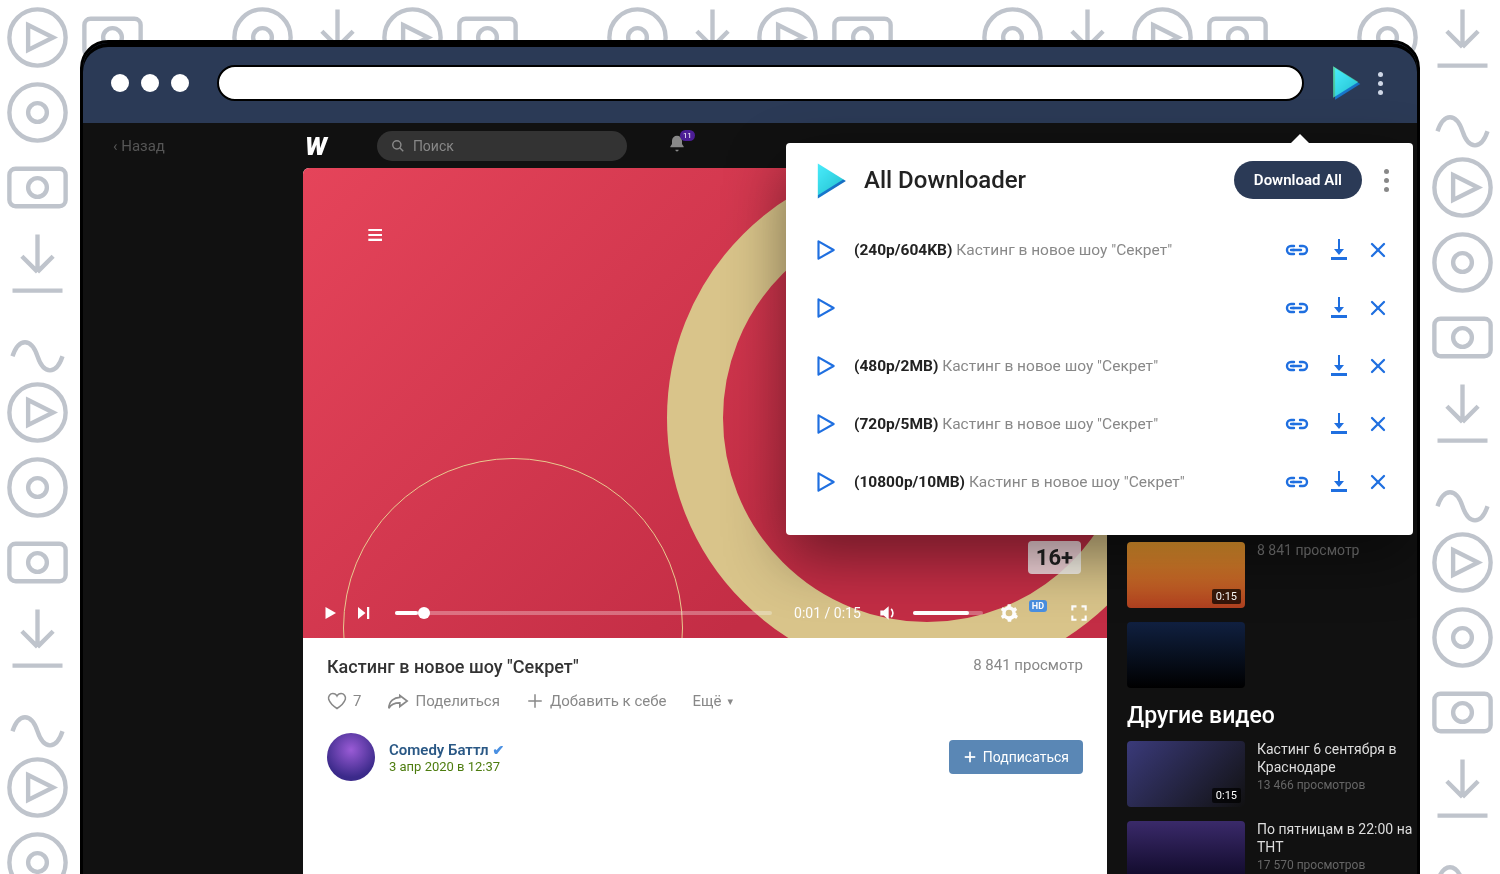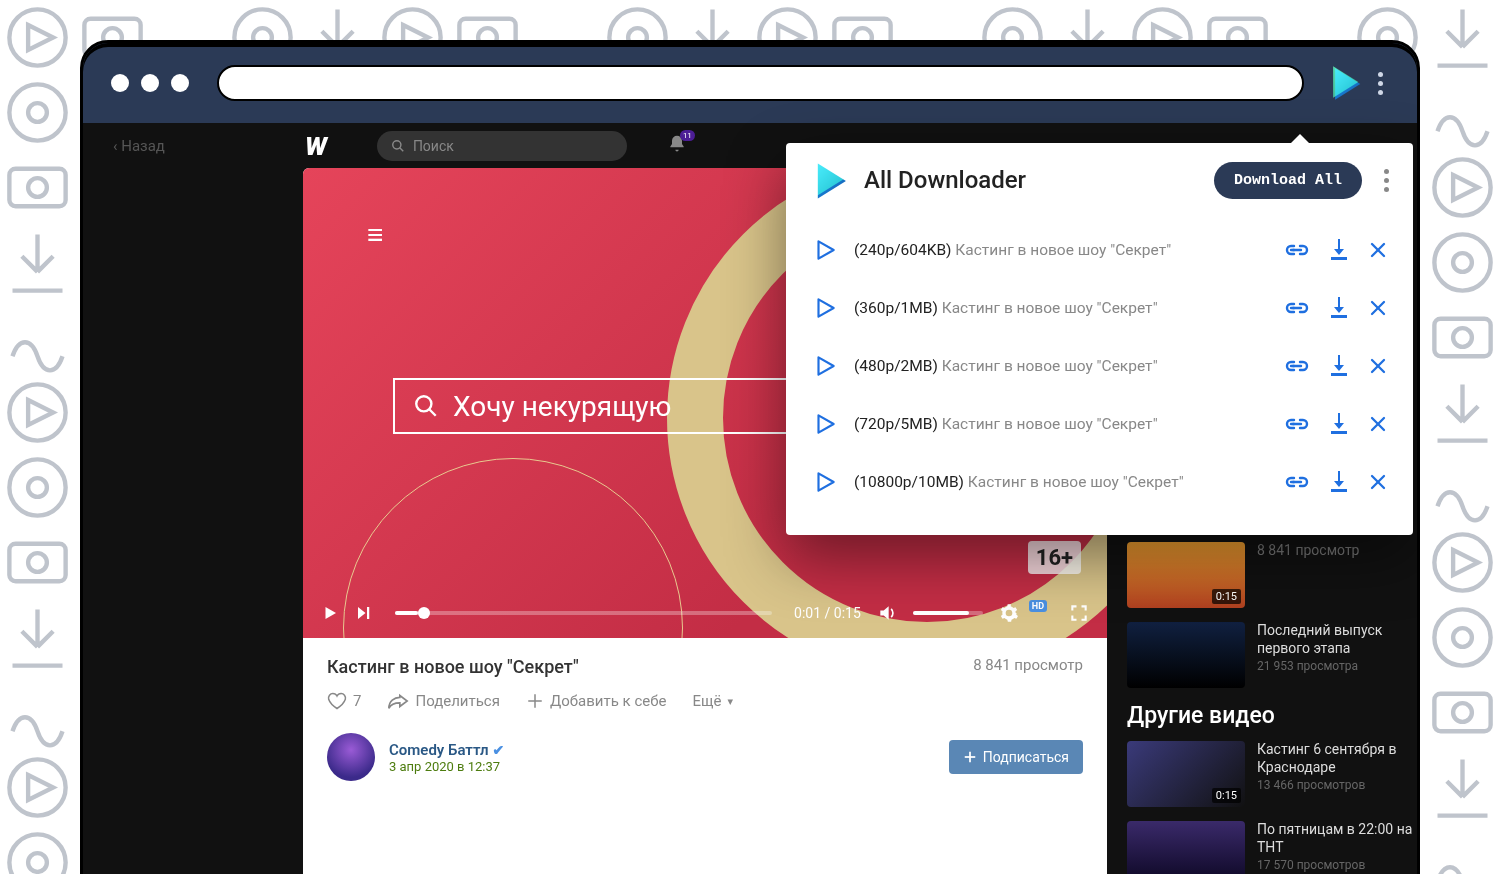--- a/index.html
+++ b/index.html
@@ -74,26 +74,26 @@
   .reco .thumb.r4{background:linear-gradient(#3a2a6a,#0a0520);}
   .reco .dur{position:absolute;right:4px;bottom:4px;background:rgba(0,0,0,.7);color:#fff;font-size:11px;padding:1px 4px;border-radius:2px;}
   .reco .ttl{font-size:14px;line-height:1.25;}
   .reco .sub{font-size:12px;color:#666;margin-top:2px;}
 
   
   .popup{position:absolute;right:4px;top:60px;width:627px;background:#ffffff;border-radius:4px;box-shadow:0 22px 60px rgba(0,0,0,.45);z-index:50;margin-top:40px;}
   .popup:before{content:"";position:absolute;top:-9px;right:102px;width:0;height:0;border-left:11px solid transparent;border-right:11px solid transparent;border-bottom:11px solid #fff;}
   .pop-head{display:flex;align-items:center;padding:18px 18px 18px 24px;gap:16px;}
   .pop-head h1{font-size:24px;font-weight:500;color:#222;}
-  .dl-all{margin-left:auto;background:#2b3a56;color:#fff;border:none;padding:10px 20px;border-radius:22px;font-size:15px;font-weight:600;font-family:Liberation Mono, monospace;}
+  .dl-all{margin-left:auto;background:#2b3a56;color:#fff;border:none;padding:10px 20px;border-radius:22px;font-size:15px;font-weight:600;}
   .pop-head .kebab span{background:#888;}
   .pop-list{padding:4px 14px 24px;}
   .dl-row{display:flex;align-items:center;padding:16px 12px;gap:16px;}
   .dl-row .meta{color:#888;font-size:15.5px;}
-  .dl-row .meta b{color:#222;font-weight:400;}
+  .dl-row .meta b{color:#222;font-weight:700;}
   .row-actions{margin-left:auto;display:flex;gap:20px;align-items:center;}
   .ic{display:inline-flex;align-items:center;justify-content:center;}
 
   
   .play-logo{position:relative;width:34px;height:34px;}
   .play-logo .p1{position:absolute;inset:0;clip-path:polygon(18% 4%,92% 50%,18% 96%);background:linear-gradient(135deg,#1fa2ff,#1257a6);transform:translate(1px,1px);}
   .play-logo .p2{position:absolute;inset:0;clip-path:polygon(18% 4%,92% 50%,18% 96%);background:linear-gradient(135deg,#39d98a,#0b8a4b);transform:translate(-1px,-1px);mix-blend-mode:screen;}
   .play-logo.big{width:38px;height:38px;}
   .play-logo.ext{width:34px;height:34px;}
 
@@ -782,27 +782,20 @@
       </span>
     </div>
 
     <div class="vk-body">
       <div class="vk-leftcol"></div>
       <div class="vk-main">
         <div class="player">
           <div class="ring"></div>
             <div class="ring2"></div>
           <div class="hamb">≡</div>
-          <div class="search-overlay">
-            <svg width="26" height="26" viewBox="0 0 24 24" fill="none" stroke="#fff" stroke-width="2.2">
-                <circle cx="10" cy="10" r="7"></circle>
-                <line x1="21" y1="21" x2="15" y2="15"></line>
-              </svg>
-            <span>Хочу некурящую</span>
-          </div>
           <div class="age-badge">16+</div>
           <div class="controls">
             <span class="ic">
                 <svg width="18" height="18" viewBox="0 0 24 24" fill="#fff">
                   <path d="M6 4l14 8-14 8z"></path>
                 </svg>
               </span>
             <span class="ic">
                 <svg width="18" height="18" viewBox="0 0 24 24" fill="#fff">
                   <path d="M4 4l10 8-10 8zM16 4h3v16h-3z"></path>
@@ -891,24 +884,20 @@
         <div class="reco" style="margin-top:-60px">
           <div class="thumb r1">
               <span class="dur">0:15</span>
             </div>
           <div>
               <div class="ttl" style="color:#777">8 841 просмотр</div>
             </div>
         </div>
         <div class="reco">
           <div class="thumb r2"></div>
-          <div>
-              <div class="ttl" style="color:#ddd">Последний выпуск первого этапа</div>
-               <div class="sub">21 953 просмотра</div>
-            </div>
         </div>
         <h3>Другие видео</h3>
         <div class="reco">
           <div class="thumb">
               <span class="dur">0:15</span>
             </div>
           <div>
               <div class="ttl" style="color:#ddd">Кастинг 6 сентября в Краснодаре</div>
                <div class="sub">13 466 просмотров</div>
             </div>
@@ -969,21 +958,20 @@
               </svg>
             </span>
           </div>
         </div>
         <div class="dl-row">
           <span class="ic">
             <svg width="26" height="26" viewBox="0 0 24 24" fill="none" stroke="#1f6fe0" stroke-width="2" stroke-linejoin="round">
               <path d="M6 4l14 8-14 8z"></path>
             </svg>
           </span>
-          <span class="meta"><b>(360p/1MB)</b> Кастинг в новое шоу "Секрет"</span>
           <div class="row-actions">
             <span class="ic">
               <svg width="24" height="18" viewBox="0 0 24 14" fill="none" stroke="#1f6fe0" stroke-width="2.4" stroke-linecap="round">
                 <path d="M9 7H5a4 4 0 0 1 0-8 M9 7H5a4 4 0 0 0 0 0" opacity="0"></path>
                 <path d="M9 7H6a4 4 0 1 1 0-0"></path>
                 <path d="M8 7h8"></path>
                 <path d="M15 3h3a4 4 0 1 1 0 8h-3"></path>
                 <path d="M9 3H6a4 4 0 1 0 0 8h3"></path>
               </svg>
             </span>

